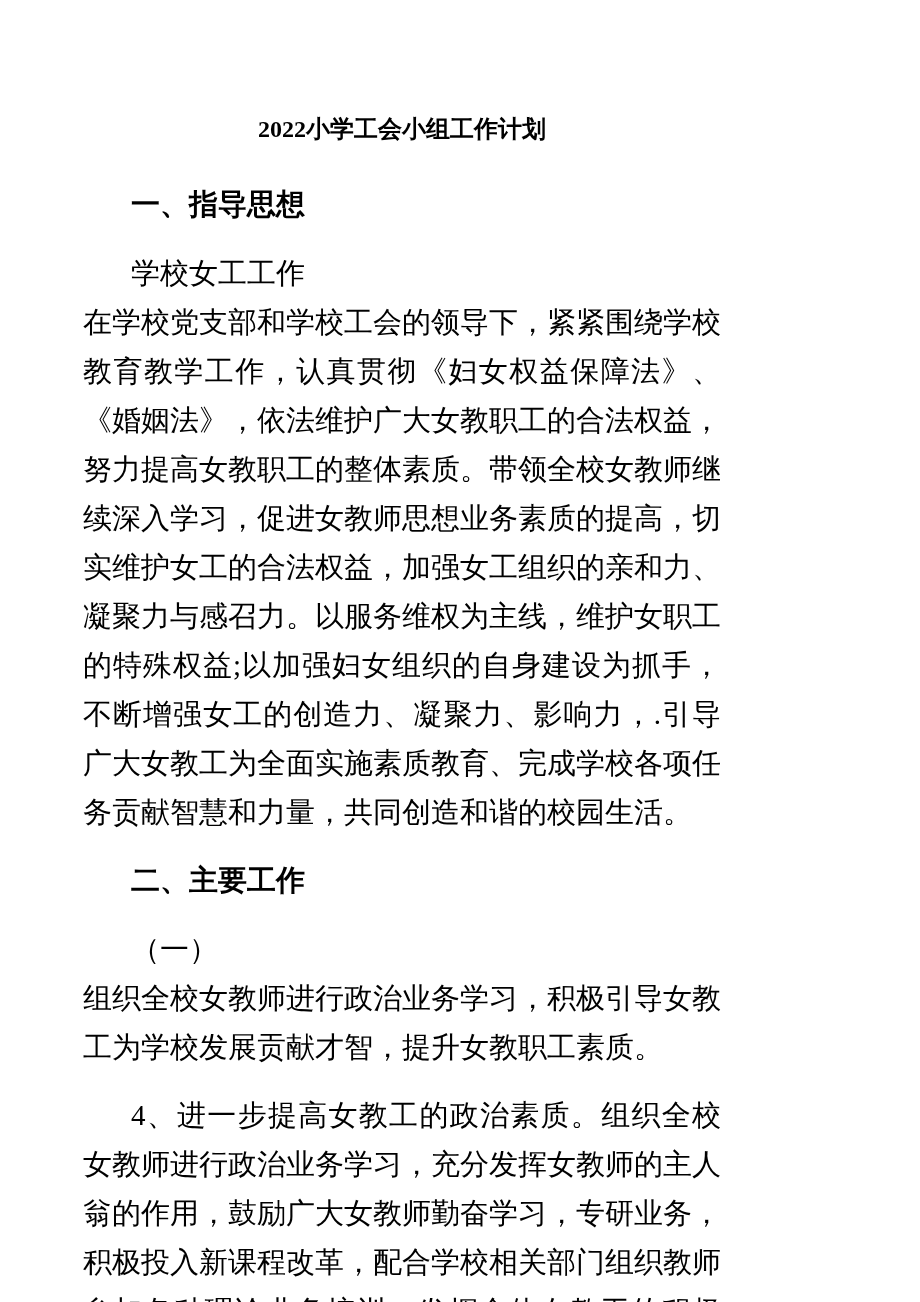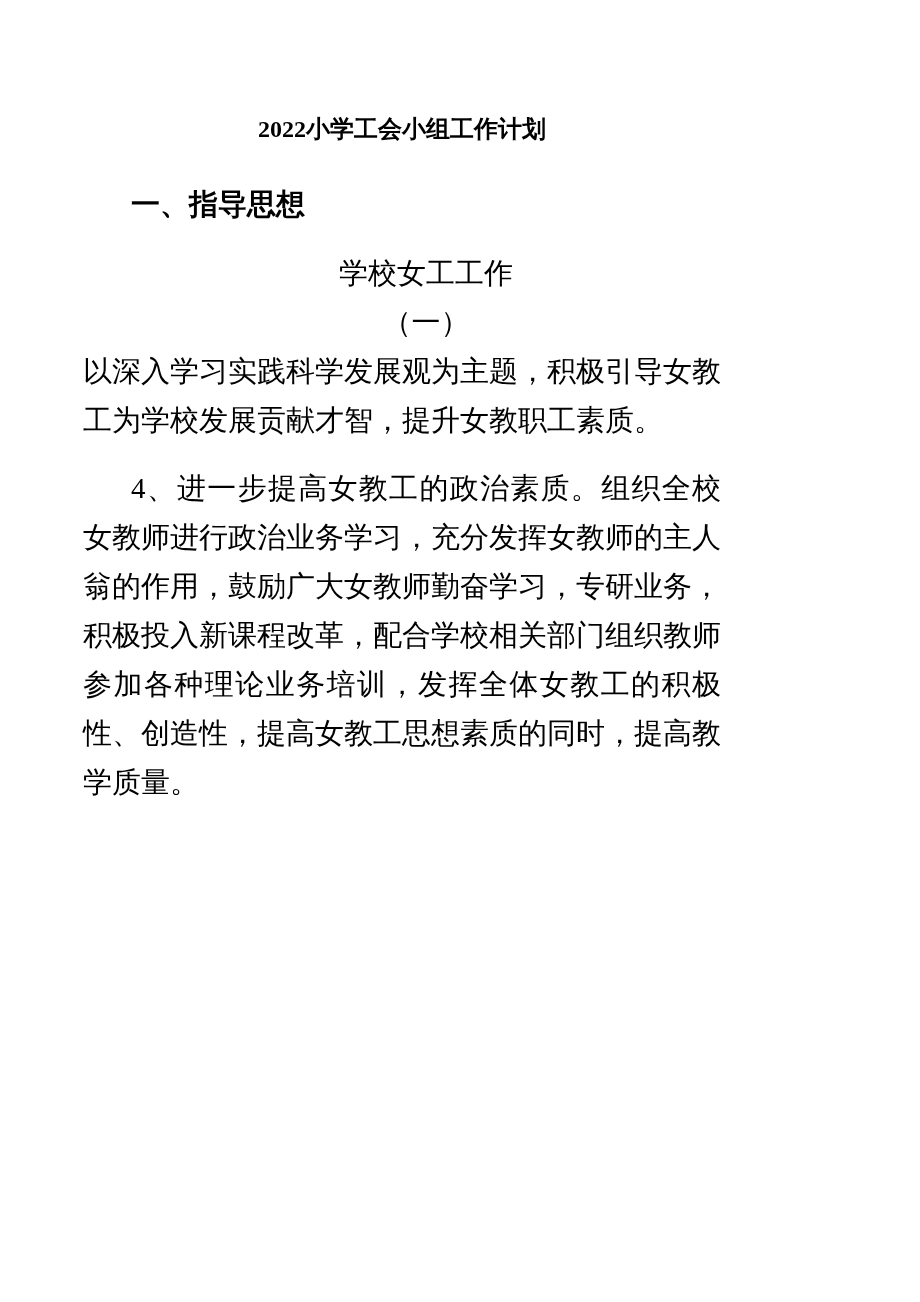--- a/index.html
+++ b/index.html
@@ -33,21 +33,21 @@
     margin-bottom: 26px;
   }
   .doc-heading {
     font-weight: bold;
     text-indent: 48px;
     text-align: left;
     margin-bottom: 20px;
   }
   .lead-line {
     text-indent: 48px;
-    text-align: center;
+    text-align: left;
     margin-bottom: 0;
   }
   .para {
     text-align: justify;
     text-justify: inter-character;
     margin-bottom: 19px;
   }
   .para.first-indent {
     text-indent: 48px;
   }
@@ -56,22 +56,24 @@
 <body>
 
 <div class="page">
 
   <div class="doc-block doc-title">2022小学工会小组工作计划</div>
 
   <div class="doc-block doc-heading">一、指导思想</div>
 
   <div class="doc-block lead-line">学校女工工作</div>
 
+  <div class="doc-block para">在学校党支部和学校工会的领导下，紧紧围绕学校教育教学工作，认真贯彻《妇女权益保障法》、《婚姻法》，依法维护广大女教职工的合法权益，努力提高女教职工的整体素质。带领全校女教师继续深入学习，促进女教师思想业务素质的提高，切实维护女工的合法权益，加强女工组织的亲和力、凝聚力与感召力。以服务维权为主线，维护女职工的特殊权益;以加强妇女组织的自身建设为抓手，不断增强女工的创造力、凝聚力、影响力，.引导广大女教工为全面实施素质教育、完成学校各项任务贡献智慧和力量，共同创造和谐的校园生活。</div>
 
+  <div class="doc-block doc-heading">二、主要工作</div>
 
   <div class="doc-block lead-line">（一）</div>
 
-  <div class="doc-block para">以深入学习实践科学发展观为主题，积极引导女教工为学校发展贡献才智，提升女教职工素质。</div>
+  <div class="doc-block para">组织全校女教师进行政治业务学习，积极引导女教工为学校发展贡献才智，提升女教职工素质。</div>
 
   <div class="doc-block para first-indent">4、进一步提高女教工的政治素质。组织全校女教师进行政治业务学习，充分发挥女教师的主人翁的作用，鼓励广大女教师勤奋学习，专研业务，积极投入新课程改革，配合学校相关部门组织教师参加各种理论业务培训，发挥全体女教工的积极性、创造性，提高女教工思想素质的同时，提高教学质量。</div>
 
 
 </div>
 
 </body></html>

